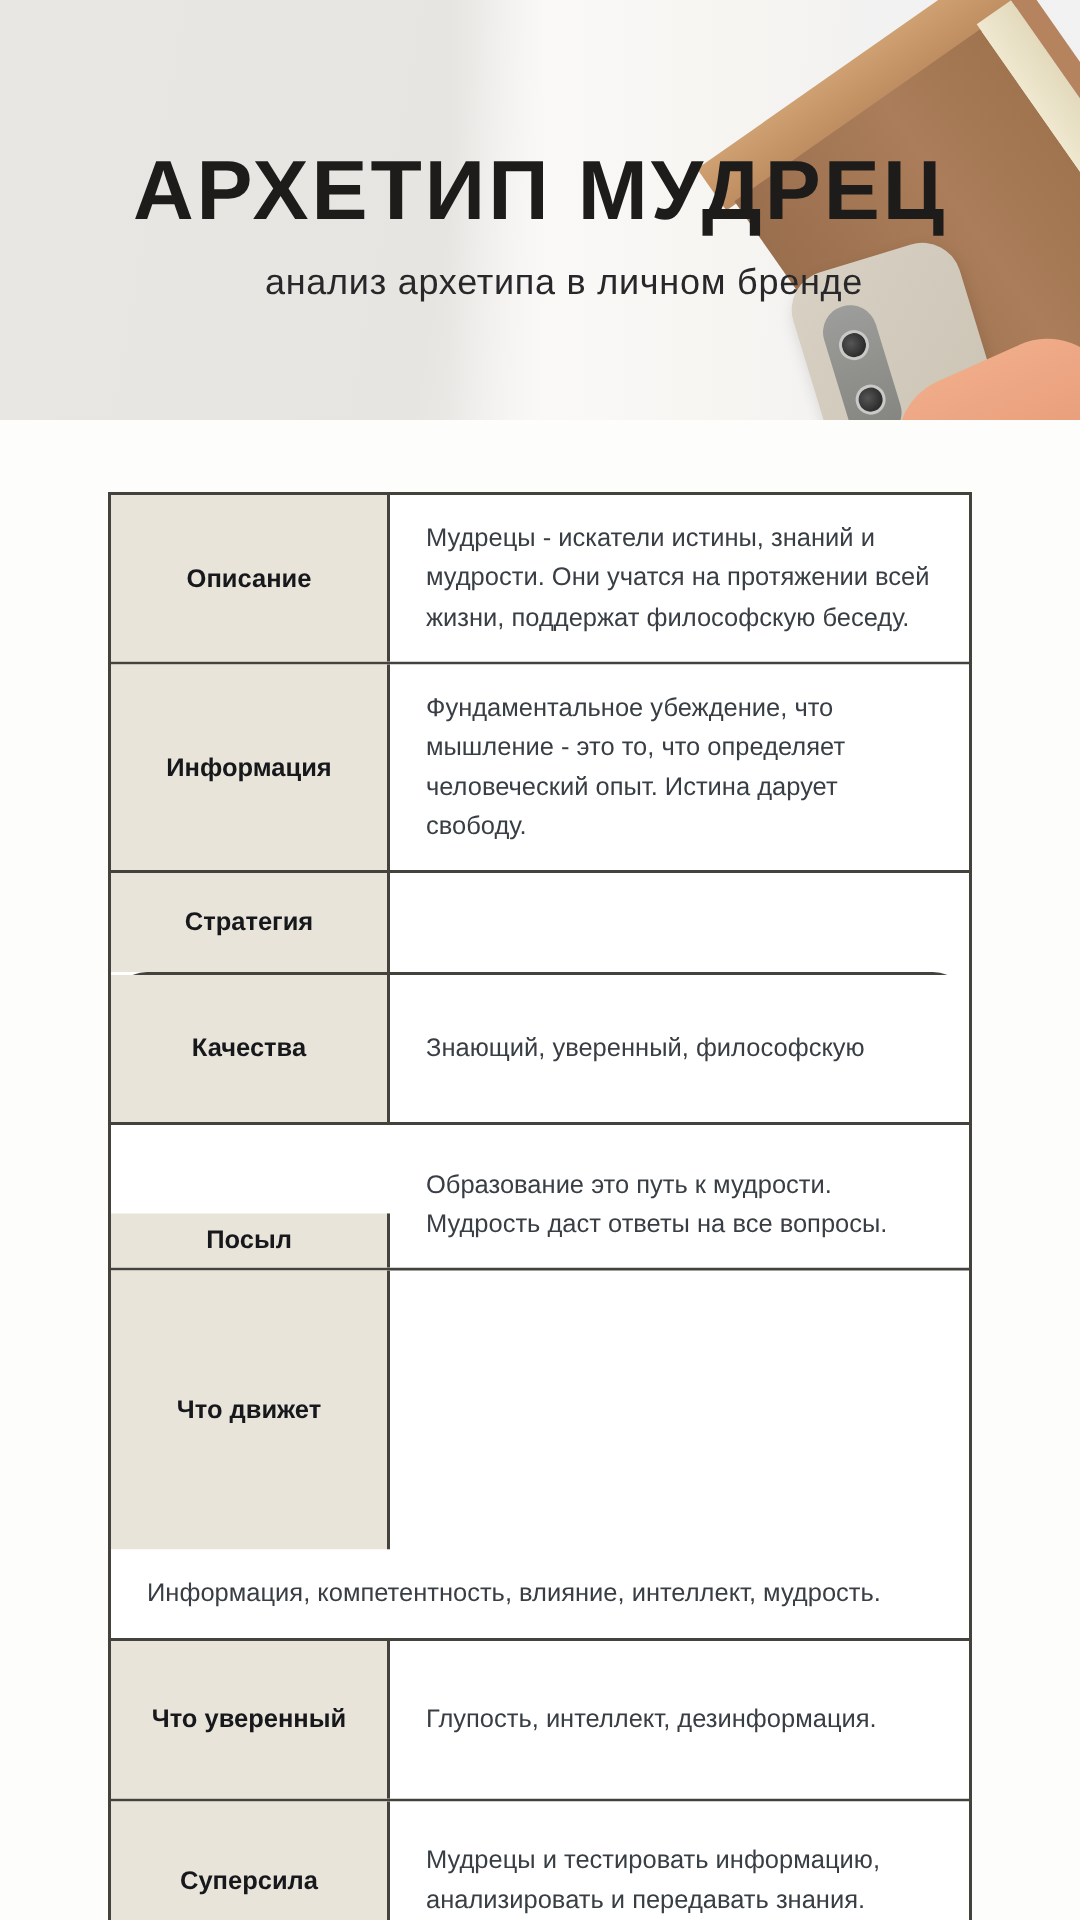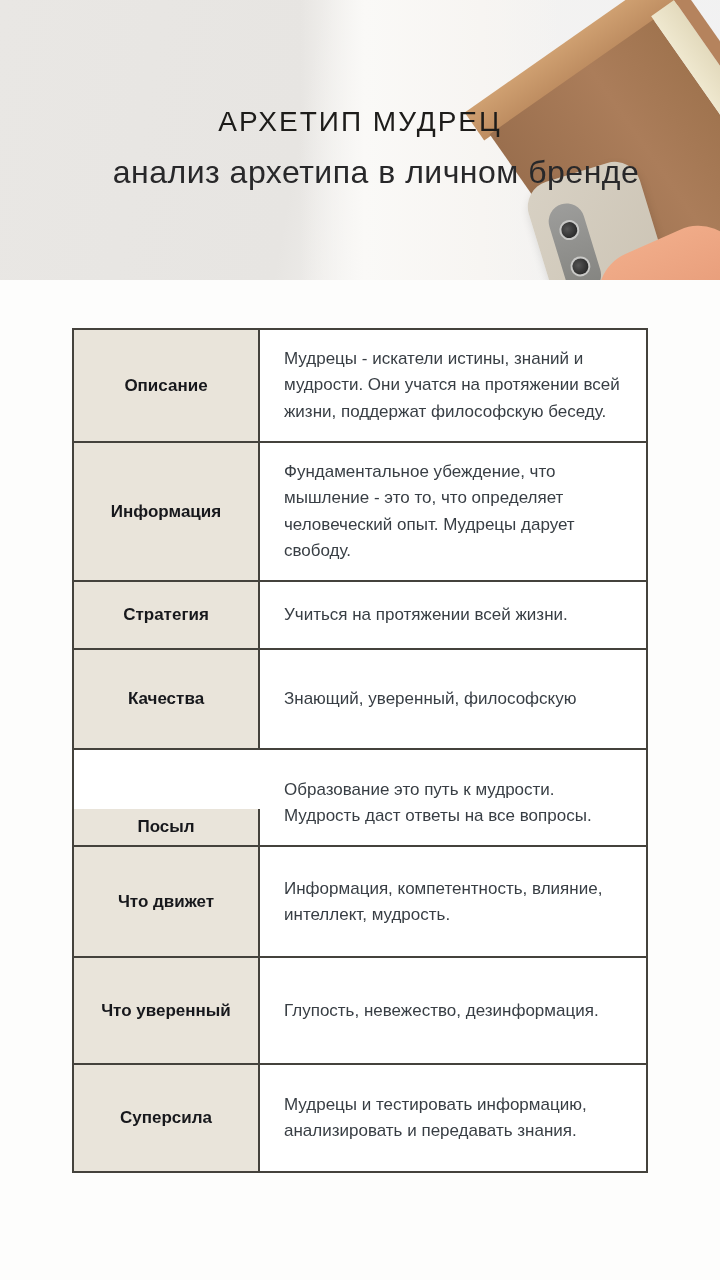--- a/index.html
+++ b/index.html
@@ -67,26 +67,26 @@
     transform:rotate(-24deg);
     border-radius:48px;
     background:linear-gradient(180deg,#f0ab88 0%, #e69a77 100%);
   }
   .hero-text {
     position:absolute; top:0; left:0; width:720px; height:280px;
     display:flex; flex-direction:column; align-items:center; justify-content:center;
     padding-top:16px;
   }
   .hero-title {
-    font-size:28px; font-weight:400; letter-spacing:2px;
+    font-size:56px; font-weight:700; letter-spacing:2px;
     color:#1d1c1a; white-space:nowrap;
   }
   .hero-subtitle {
     margin-top:16px;
-    font-size:32px; font-weight:400; letter-spacing:.5px;
+    font-size:24px; font-weight:400; letter-spacing:.5px;
     color:#28282a; white-space:nowrap;margin-left:32px;
   }
 
   
   .arch-table {
     width:576px;
     margin:48px auto 0 auto;
     border:2px solid #44423c;
     background:#ffffff;
   }
@@ -104,23 +104,23 @@
   .t-value {
     flex:1;
     display:flex; align-items:center;
     padding:16px 26px 16px 24px;
     font-size:17px; line-height:1.55; color:#383e44;
     background:#ffffff;
   }
   .t-row:nth-child(1) { min-height:101px; }
   .t-row:nth-child(2) { min-height:86px;  }
   .t-row:nth-child(3) { min-height:68px;  }
-  .t-row:nth-child(4) { min-height:100px; }
+  .t-row:nth-child(4) { min-height:100px;border-radius:24px; }
   .t-row:nth-child(5) { min-height:97px;align-items:flex-end;  }
-  .t-row:nth-child(6) { min-height:111px; }
+  .t-row:nth-child(6) { min-height:111px;flex-direction:column; }
   .t-row:nth-child(7) { min-height:107px; }
   .t-row:nth-child(8) { min-height:108px;justify-content:space-between; }
 
   
   .badge-wrap {
     display:flex; justify-content:center;
     margin-top:45px;
   }
   .tg-badge {
     display:flex; align-items:center;
@@ -171,41 +171,40 @@
     </div>
   </div>
 
   <div class="arch-table">
     <div class="t-row">
       <div class="t-label">Описание</div>
       <div class="t-value">Мудрецы - искатели истины, знаний и мудрости. Они учатся на протяжении всей жизни, поддержат философскую беседу.</div>
     </div>
     <div class="t-row">
       <div class="t-label">Информация</div>
-      <div class="t-value">Фундаментальное убеждение, что мышление - это то, что определяет человеческий опыт. Мудрецы дарует свободу.</div>
+      <div class="t-value">Фундаментальное убеждение, что мышление - это то, что определяет человеческий опыт. Истина дарует свободу.</div>
     </div>
     <div class="t-row">
       <div class="t-label">Стратегия</div>
-      <div class="t-value">Учиться на протяжении всей жизни.</div>
     </div>
     <div class="t-row">
       <div class="t-label">Качества</div>
       <div class="t-value">Знающий, уверенный, философскую</div>
     </div>
     <div class="t-row">
       <div class="t-label">Посыл</div>
       <div class="t-value">Образование это путь к мудрости. Мудрость даст ответы на все вопросы.</div>
     </div>
     <div class="t-row">
       <div class="t-label">Что движет</div>
       <div class="t-value">Информация, компетентность, влияние, интеллект, мудрость.</div>
     </div>
     <div class="t-row">
       <div class="t-label">Что уверенный</div>
-      <div class="t-value">Глупость, невежество, дезинформация.</div>
+      <div class="t-value">Глупость, интеллект, дезинформация.</div>
     </div>
     <div class="t-row">
       <div class="t-label">Суперсила</div>
       <div class="t-value">Мудрецы и тестировать информацию, анализировать и передавать знания.</div>
     </div>
   </div>
 
 
 </div>
 

